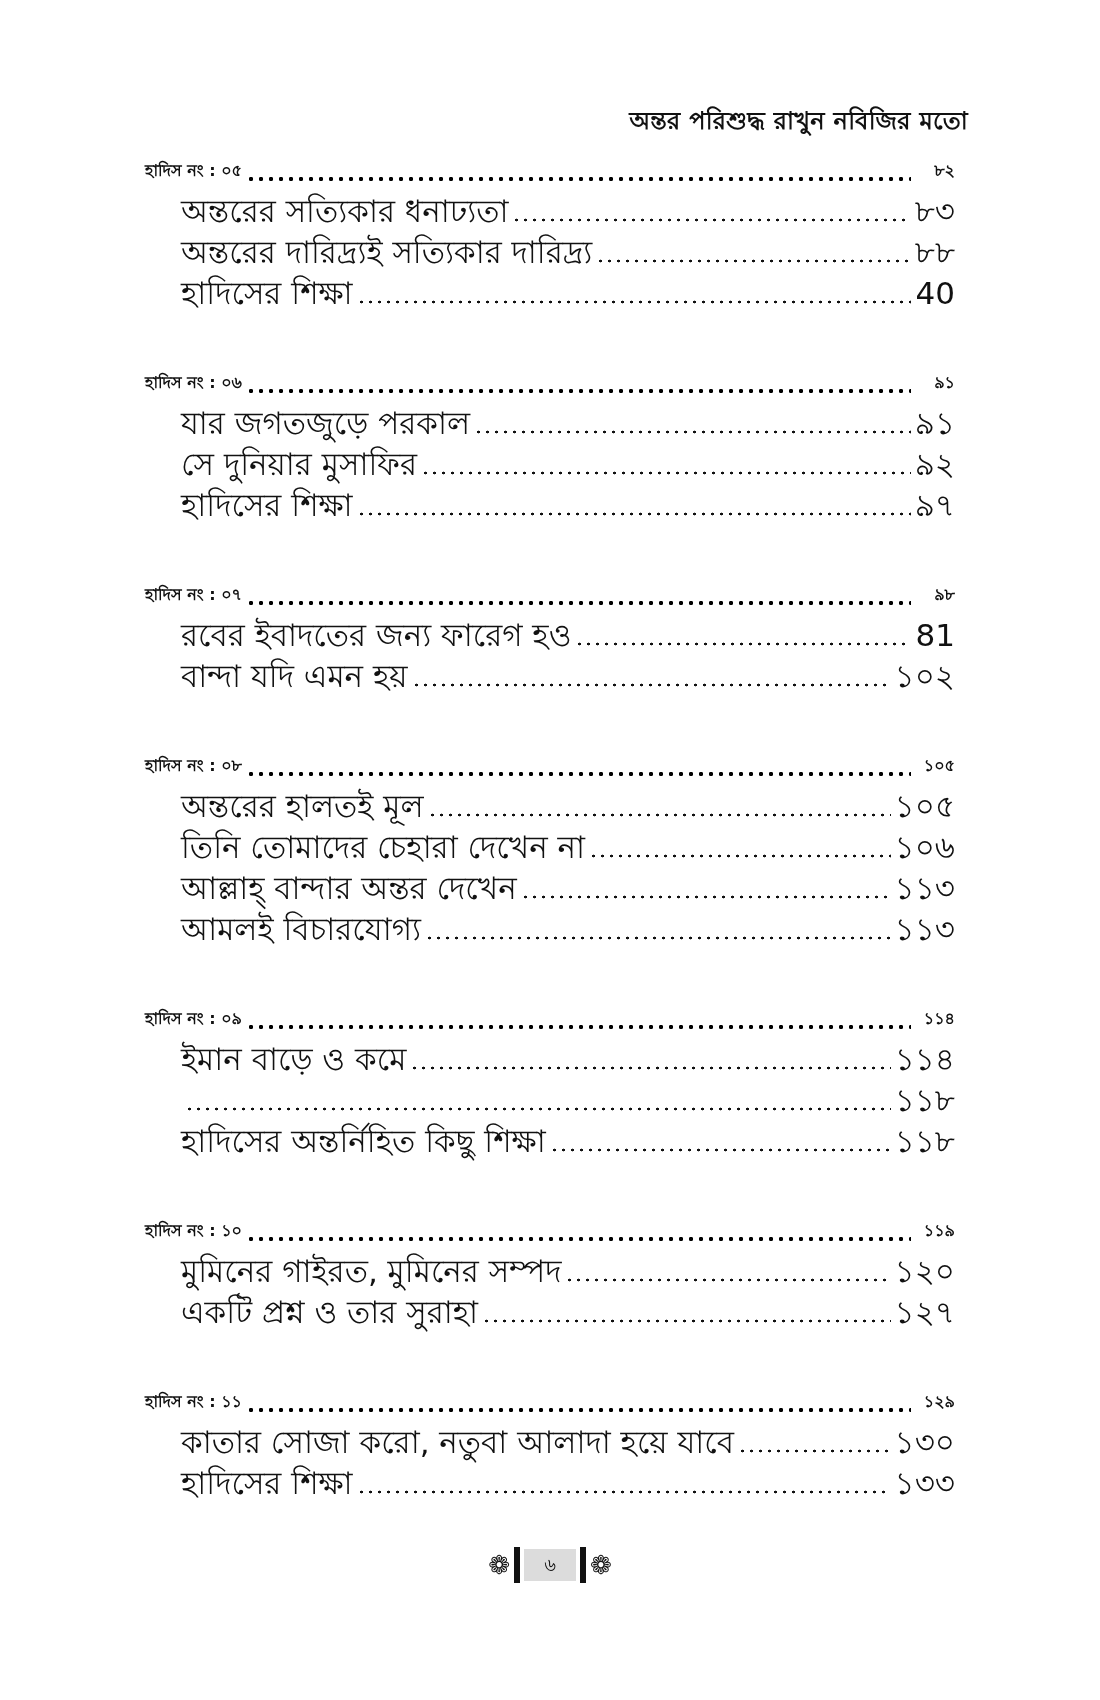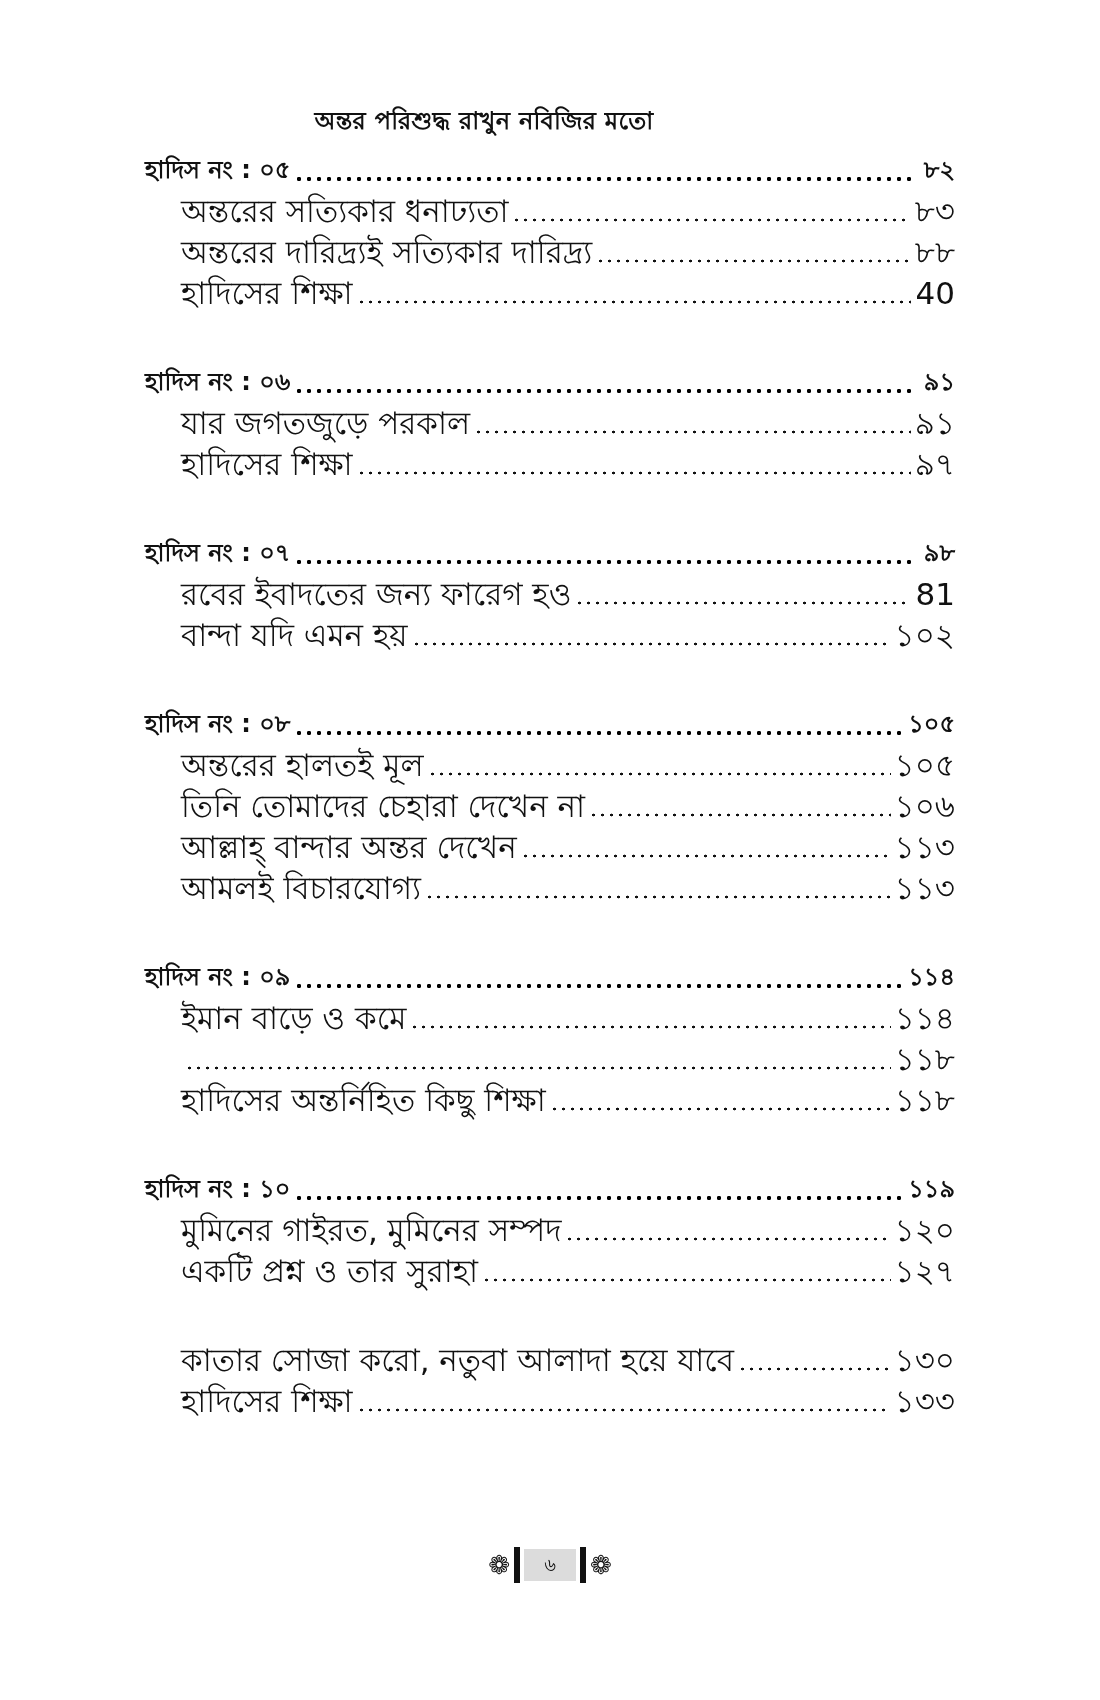--- a/index.html
+++ b/index.html
@@ -2,27 +2,27 @@
 <html><head>
   <meta charset="utf-8">
   <style>
     html, body { margin: 0; padding: 0; background: #ffffff; }
     body {
       width: 1100px; height: 1700px; position: relative; overflow: hidden;
       font-family: "DejaVu Sans", "Liberation Sans", sans-serif; color: #111;
     }
     .page-title {
       position: absolute; top: 102px; left: 0; width: 968px;
-      text-align: center; font-weight: bold; font-size: 24px; letter-spacing: 0.3px;
+      text-align: right; font-weight: bold; font-size: 24px; letter-spacing: 0.3px;
     }
     .toc { position: absolute; left: 145px; top: 150px; width: 810px; }
     .section { margin-bottom: 48px; }
     .row {
       display: flex; align-items: baseline; height: 41px; line-height: 41px;
-      font-size: 24px; white-space: nowrap;
+      font-size: 16px; white-space: nowrap;
     }
     .row.head { font-weight: bold; }
     .row.sub { padding-left: 36px; font-size: 31px; }
     .row .label { flex: 0 0 auto; }
     .row .leader {
       flex: 1 1 auto; margin: 0 4px; height: 6px; align-self: center; position: relative; top: 8px;
       background-image: radial-gradient(circle, #111 1.3px, transparent 1.6px);
       background-size: 9px 6px; background-repeat: repeat-x; background-position: left center;
     }
     .row.head .leader {
@@ -76,20 +76,25 @@
       <span class="label">হাদিস নং : ০৬</span>
       <span class="leader"></span>
       <span class="page">৯১</span>
     </div>
     <div class="row sub">
       <span class="label">যার জগতজুড়ে পরকাল</span>
       <span class="leader"></span>
       <span class="page">৯১</span>
     </div>
     <div class="row sub">
+      <span class="label">সে দুনিয়ার মুসাফির</span>
+      <span class="leader"></span>
+      <span class="page">৯২</span>
+    </div>
+    <div class="row sub">
       <span class="label">হাদিসের শিক্ষা</span>
       <span class="leader"></span>
       <span class="page">৯৭</span>
     </div>
   </div>
 
   <div class="section">
     <div class="row head">
       <span class="label">হাদিস নং : ০৭</span>
       <span class="leader"></span>
@@ -169,20 +174,25 @@
       <span class="page">১২০</span>
     </div>
     <div class="row sub">
       <span class="label">একটি প্রশ্ন ও তার সুরাহা</span>
       <span class="leader"></span>
       <span class="page">১২৭</span>
     </div>
   </div>
 
   <div class="section">
+    <div class="row head">
+      <span class="label">হাদিস নং : ১১</span>
+      <span class="leader"></span>
+      <span class="page">১২৯</span>
+    </div>
     <div class="row sub">
       <span class="label">কাতার সোজা করো, নতুবা আলাদা হয়ে যাবে</span>
       <span class="leader"></span>
       <span class="page">১৩০</span>
     </div>
     <div class="row sub">
       <span class="label">হাদিসের শিক্ষা</span>
       <span class="leader"></span>
       <span class="page">১৩৩</span>
     </div>

